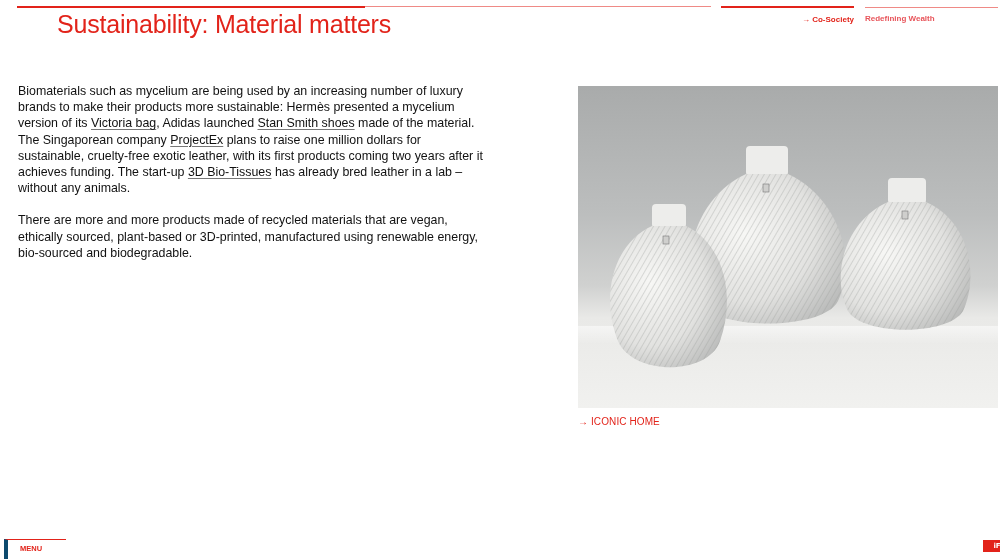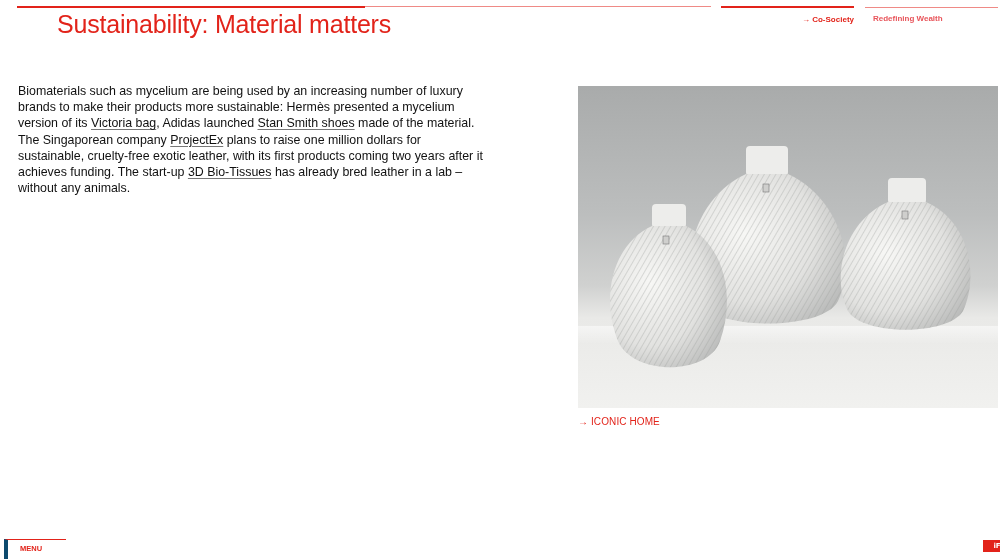--- a/index.html
+++ b/index.html
@@ -8,21 +8,21 @@
 
   .top-rule-strong { position: absolute; left: 17px; top: 6px; width: 348px; height: 2px; background: #e2231a; }
   .top-rule-light { position: absolute; left: 365px; top: 6px; width: 346px; height: 1px; background: #ef8a86; }
 
   .page-title { position: absolute; left: 17px; top: 10px; font-size: 25px; font-weight: 400; color: #e2231a; letter-spacing: -0.2px; white-space: nowrap; margin-left: 40px; }
 
   .nav-item { position: absolute; top: 6px; width: 133px; }
   .nav-item .rule { height: 2px; background: #e2231a; }
   .nav-item.inactive .rule { height: 1px; background: #ef8a86; margin-top: 1px; }
   .nav-item .label { display: block; margin-top: 7px; font-size: 8px; font-weight: 700; color: #e2231a; white-space: nowrap; text-decoration: none; }
-  .nav-item.inactive .label { color: #e8545a; margin-top: 6px; margin-left: 8px; }
+  .nav-item.inactive .label { color: #e8545a; margin-top: 6px; }
   #nav-co-society { left: 721px; text-align: right; }
   #nav-redefining-wealth { left: 865px; }
 
   .body-text { position: absolute; left: 18px; top: 83px; width: 472px; font-size: 12.4px; line-height: 16.2px; color: #111; }
   .body-text p { margin-bottom: 16px; }
   .body-text a { color: #111; text-decoration: underline; text-decoration-color: #777; text-underline-offset: 2px; }
 
   .hero-image { position: absolute; left: 578px; top: 86px; width: 420px; height: 322px; overflow: hidden;
     background: linear-gradient(180deg, #a9abab 0%, #bcbebe 40%, #d0d1d0 62%, #e9e9e7 72%, #f1f1ef 100%); }
   .hero-image svg { display: block; width: 100%; height: 100%; }
@@ -47,20 +47,21 @@
     <a class="label" href="#">→ Co-Society</a>
   </div>
   <div class="nav-item inactive" id="nav-redefining-wealth">
     <div class="rule"></div>
     <a class="label" href="#">Redefining Wealth</a>
   </div>
 </nav>
 
 <div class="body-text">
   <p><span>Biomaterials such as mycelium are being used by an increasing number of luxury brands to make their products more sustainable: Hermès presented a mycelium version of its </span><a href="#">Victoria bag</a><span>, Adidas launched </span><a href="#">Stan Smith shoes</a><span> made of the material. The Singaporean company </span><a href="#">ProjectEx</a><span> plans to raise one million dollars for sustainable, cruelty-free exotic leather, with its first products coming two years after it achieves funding. The start-up </span><a href="#">3D Bio-Tissues</a><span> has already bred leather in a lab – without any animals.</span></p>
+  <p><span>There are more and more products made of recycled materials that are vegan, ethically sourced, plant-based or 3D-printed, manufactured using renewable energy, bio-sourced and biodegradable.</span></p>
 </div>
 
 <div class="hero-image" title="Three white spiral-ribbed vases with small pendant tags on a light grey background">
   <svg viewBox="0 0 420 322" preserveAspectRatio="none">
     <defs>
       <radialGradient id="vg" cx="0.35" cy="0.4" r="0.75">
         <stop offset="0" stop-color="#f7f7f5"></stop>
         <stop offset="0.6" stop-color="#e2e2e0"></stop>
         <stop offset="1" stop-color="#b9bab9"></stop>
       </radialGradient>

